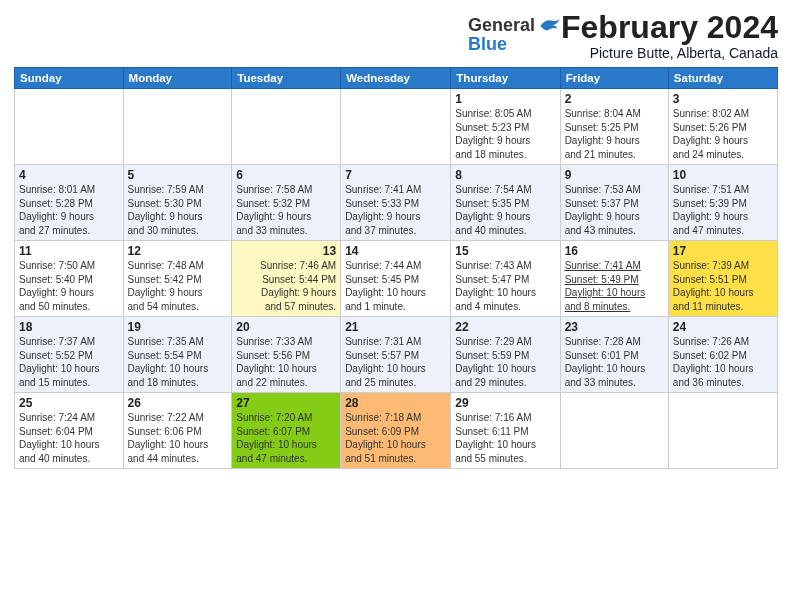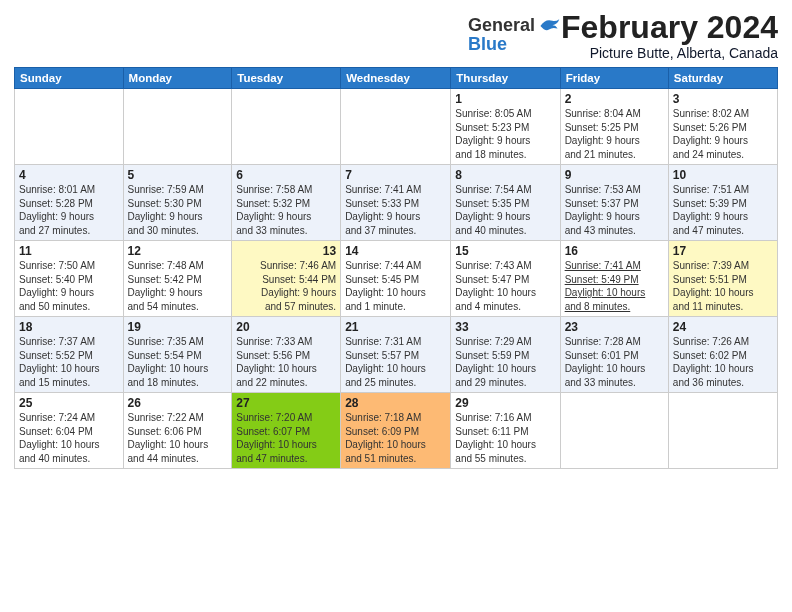--- a/index.html
+++ b/index.html
@@ -245,21 +245,21 @@
 Daylight: 10 hours
 and 4 minutes.</div>
           </td>
           <td style="background: rgb(255, 255, 255);">
             <span class="day-num">16</span>
             <div class="day-info" style="white-space: pre-line; text-decoration: underline;">Sunrise: 7:41 AM
 Sunset: 5:49 PM
 Daylight: 10 hours
 and 8 minutes.</div>
           </td>
-          <td style="background: #fef9c3; margin-top: 39px;">
+          <td style="background: #fde047; margin-top: 39px;">
             <span class="day-num">17</span>
             <div class="day-info" style="white-space: pre-line;">Sunrise: 7:39 AM
 Sunset: 5:51 PM
 Daylight: 10 hours
 and 11 minutes.</div>
           </td>
         </tr>
         <tr>
           <td style="background: rgb(237, 242, 250);">
             <span class="day-num">18</span>
@@ -283,21 +283,21 @@
 and 22 minutes.</div>
           </td>
           <td style="background: rgb(237, 242, 250);">
             <span class="day-num">21</span>
             <div class="day-info" style="white-space: pre-line;">Sunrise: 7:31 AM
 Sunset: 5:57 PM
 Daylight: 10 hours
 and 25 minutes.</div>
           </td>
           <td style="background: rgb(237, 242, 250);">
-            <span class="day-num">33</span>
+            <span class="day-num">22</span>
             <div class="day-info" style="white-space: pre-line;">Sunrise: 7:29 AM
 Sunset: 5:59 PM
 Daylight: 10 hours
 and 29 minutes.</div>
           </td>
           <td style="background: rgb(237, 242, 250);">
             <span class="day-num">23</span>
             <div class="day-info" style="white-space: pre-line;">Sunrise: 7:28 AM
 Sunset: 6:01 PM
 Daylight: 10 hours

